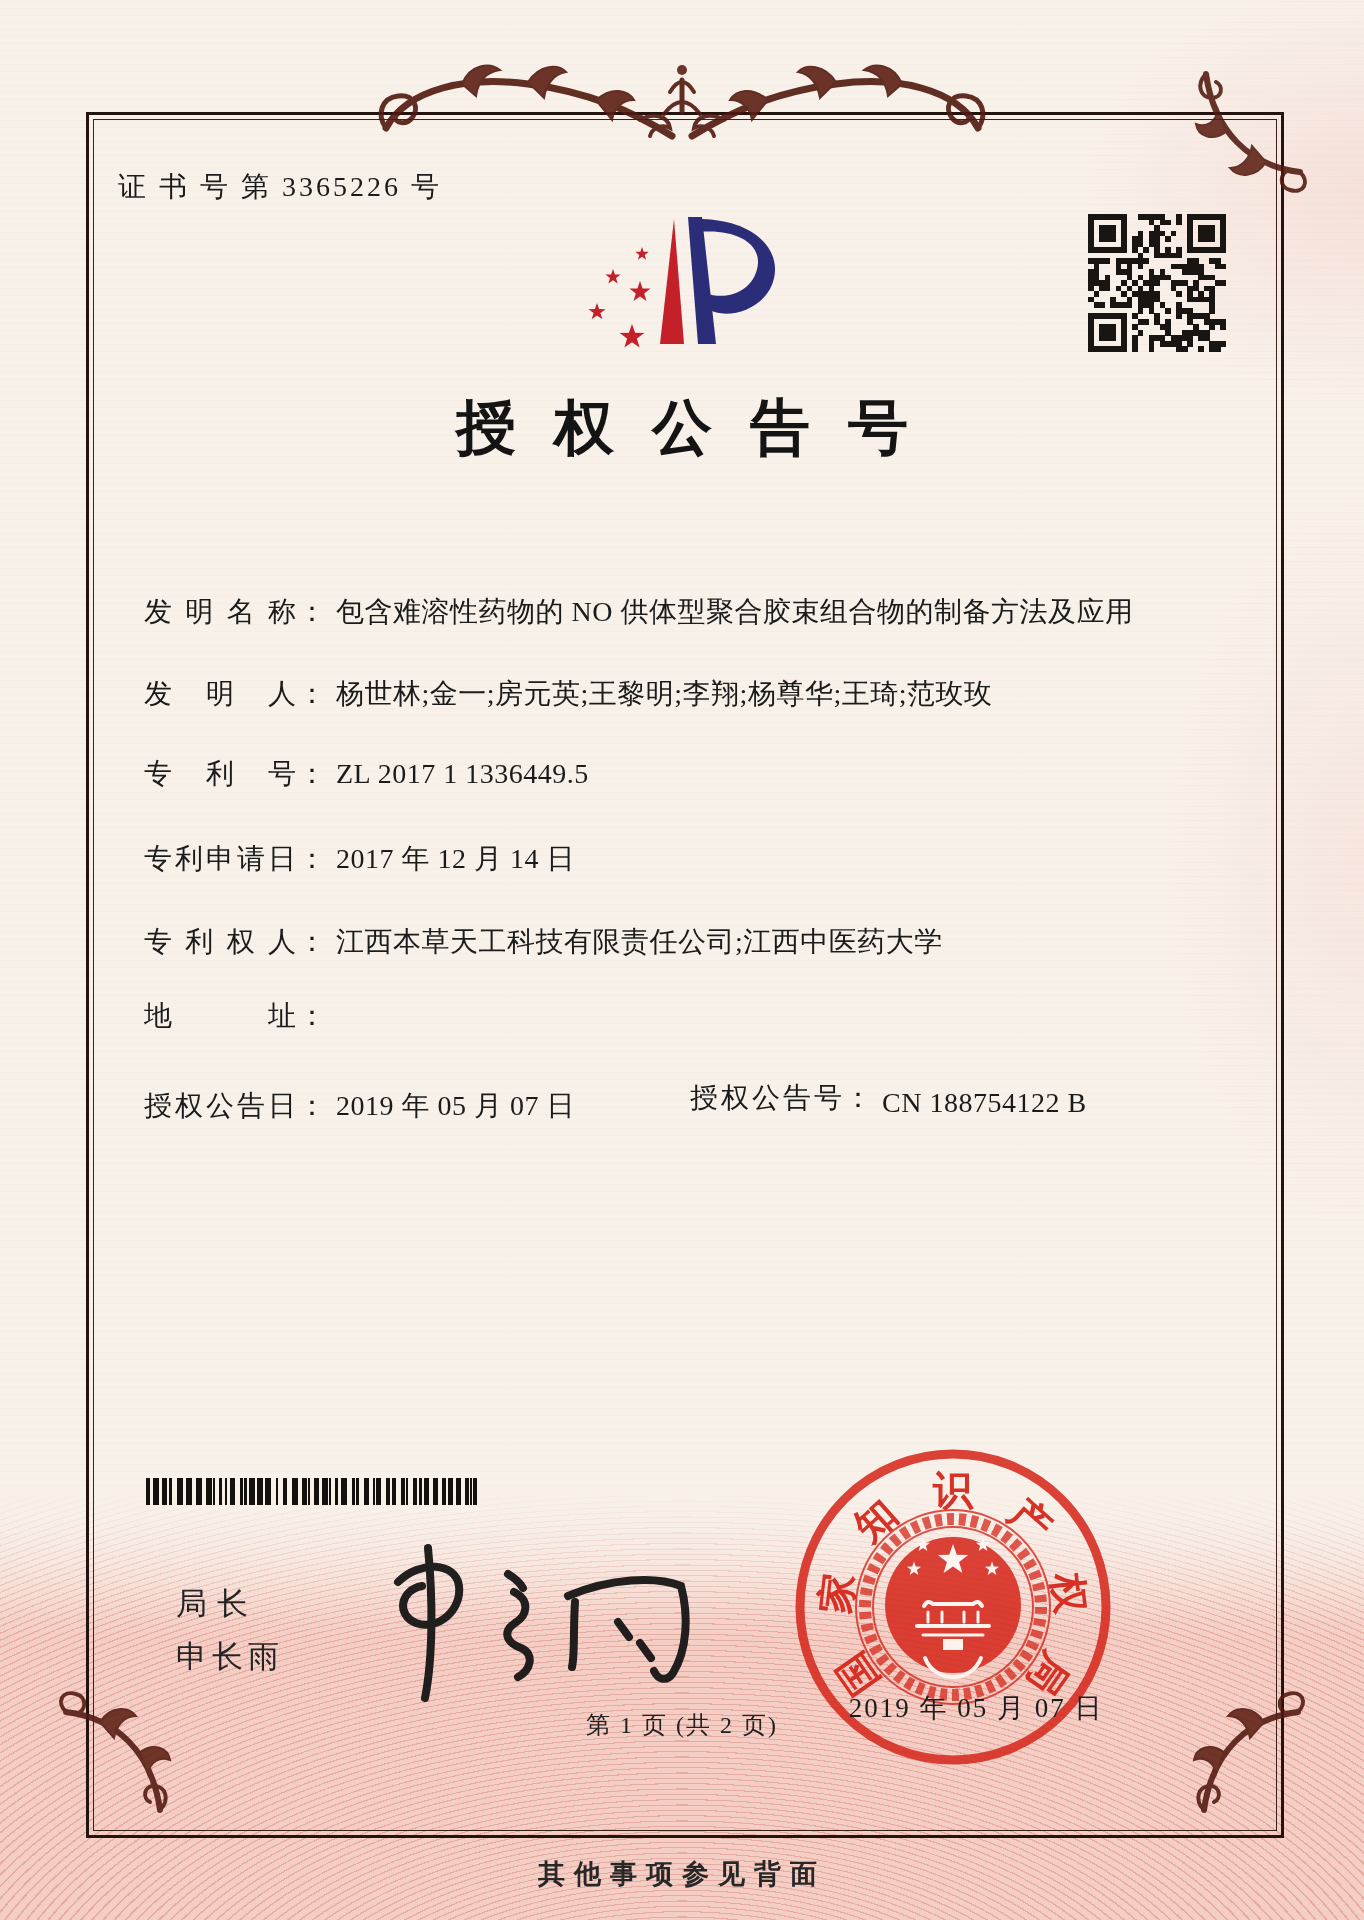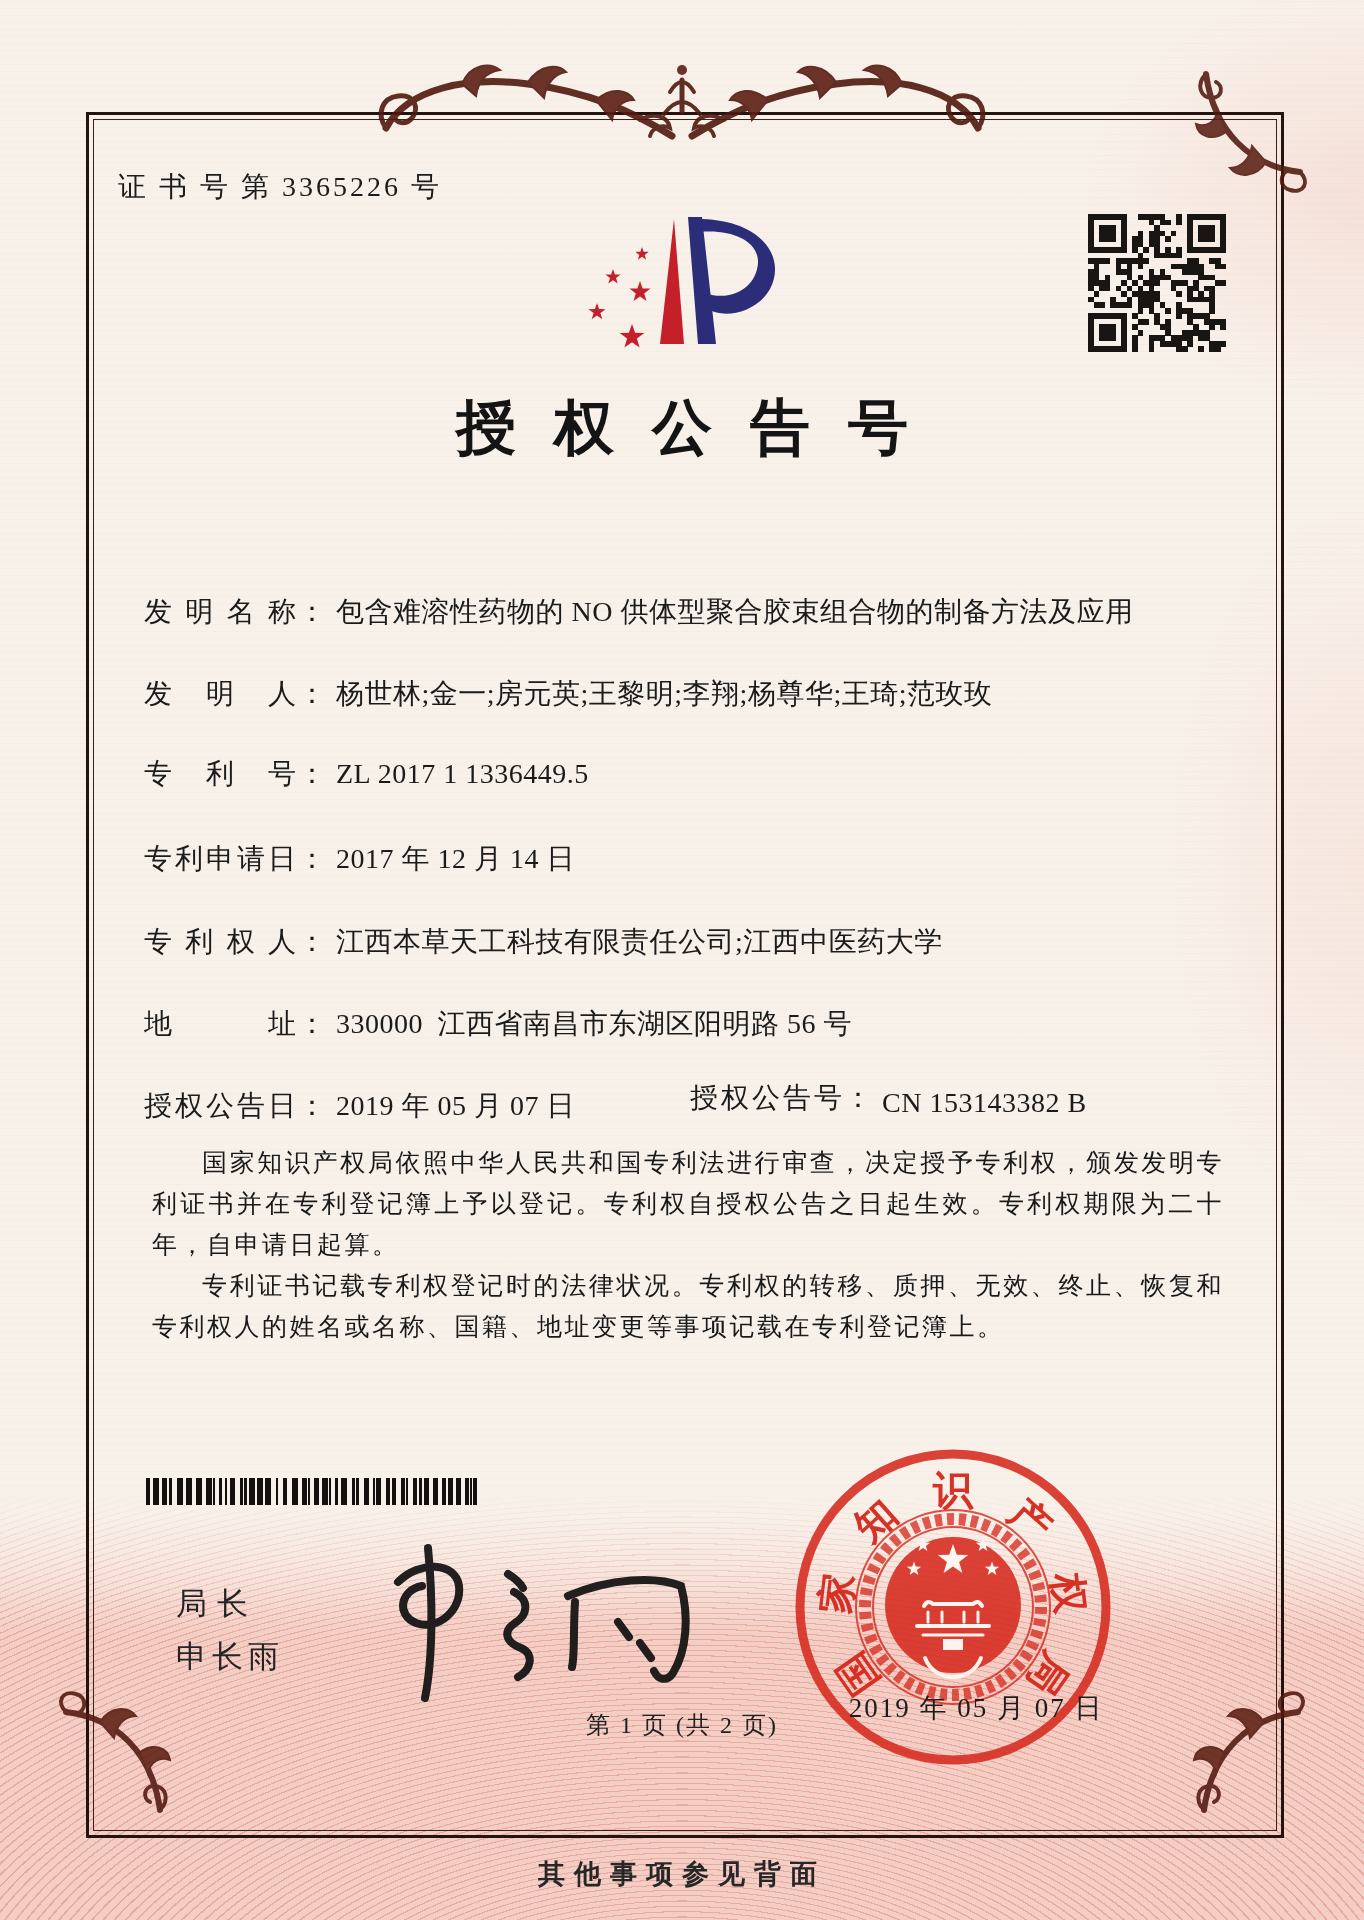--- a/index.html
+++ b/index.html
@@ -466,38 +466,33 @@
         <span class="fvalue">2017 年 12 月 14 日</span>
     </div>
     <div class="frow">
       <span class="flabel">专利权人</span>
         <span class="fcolon">：</span>
         <span class="fvalue">江西本草天工科技有限责任公司;江西中医药大学</span>
     </div>
     <div class="frow">
       <span class="flabel">地址</span>
         <span class="fcolon">：</span>
-        <span class="fvalue">330000 江西省南昌市东湖区阳明路 56 号</span>
     </div>
     <div class="frow">
       <span class="flabel">授权公告日</span>
         <span class="fcolon">：</span>
         <span class="fvalue">2019 年 05 月 07 日</span>
       <span class="grp2">
         <span class="flabel">授权公告号</span>
           <span class="fcolon">：</span>
-          <span class="fvalue">CN 153143382 B</span>
+          <span class="fvalue">CN 188754122 B</span>
       </span>
     </div>
   </div>
 
-  <div class="paras">
-    <p>国家知识产权局依照中华人民共和国专利法进行审查，决定授予专利权，颁发发明专利证书并在专利登记簿上予以登记。专利权自授权公告之日起生效。专利权期限为二十年，自申请日起算。</p>
-    <p>专利证书记载专利权登记时的法律状况。专利权的转移、质押、无效、终止、恢复和专利权人的姓名或名称、国籍、地址变更等事项记载在专利登记簿上。</p>
-  </div>
 
   <div class="barcode">
       <span style="width:4px;margin-right:3px"></span>
       <span style="width:6px;margin-right:3px"></span>
       <span style="width:5px;margin-right:2px"></span>
       <span style="width:3px;margin-right:5px"></span>
       <span style="width:6px;margin-right:3px"></span>
       <span style="width:6px;margin-right:4px"></span>
       <span style="width:6px;margin-right:4px"></span>
       <span style="width:6px;margin-right:1px"></span>

